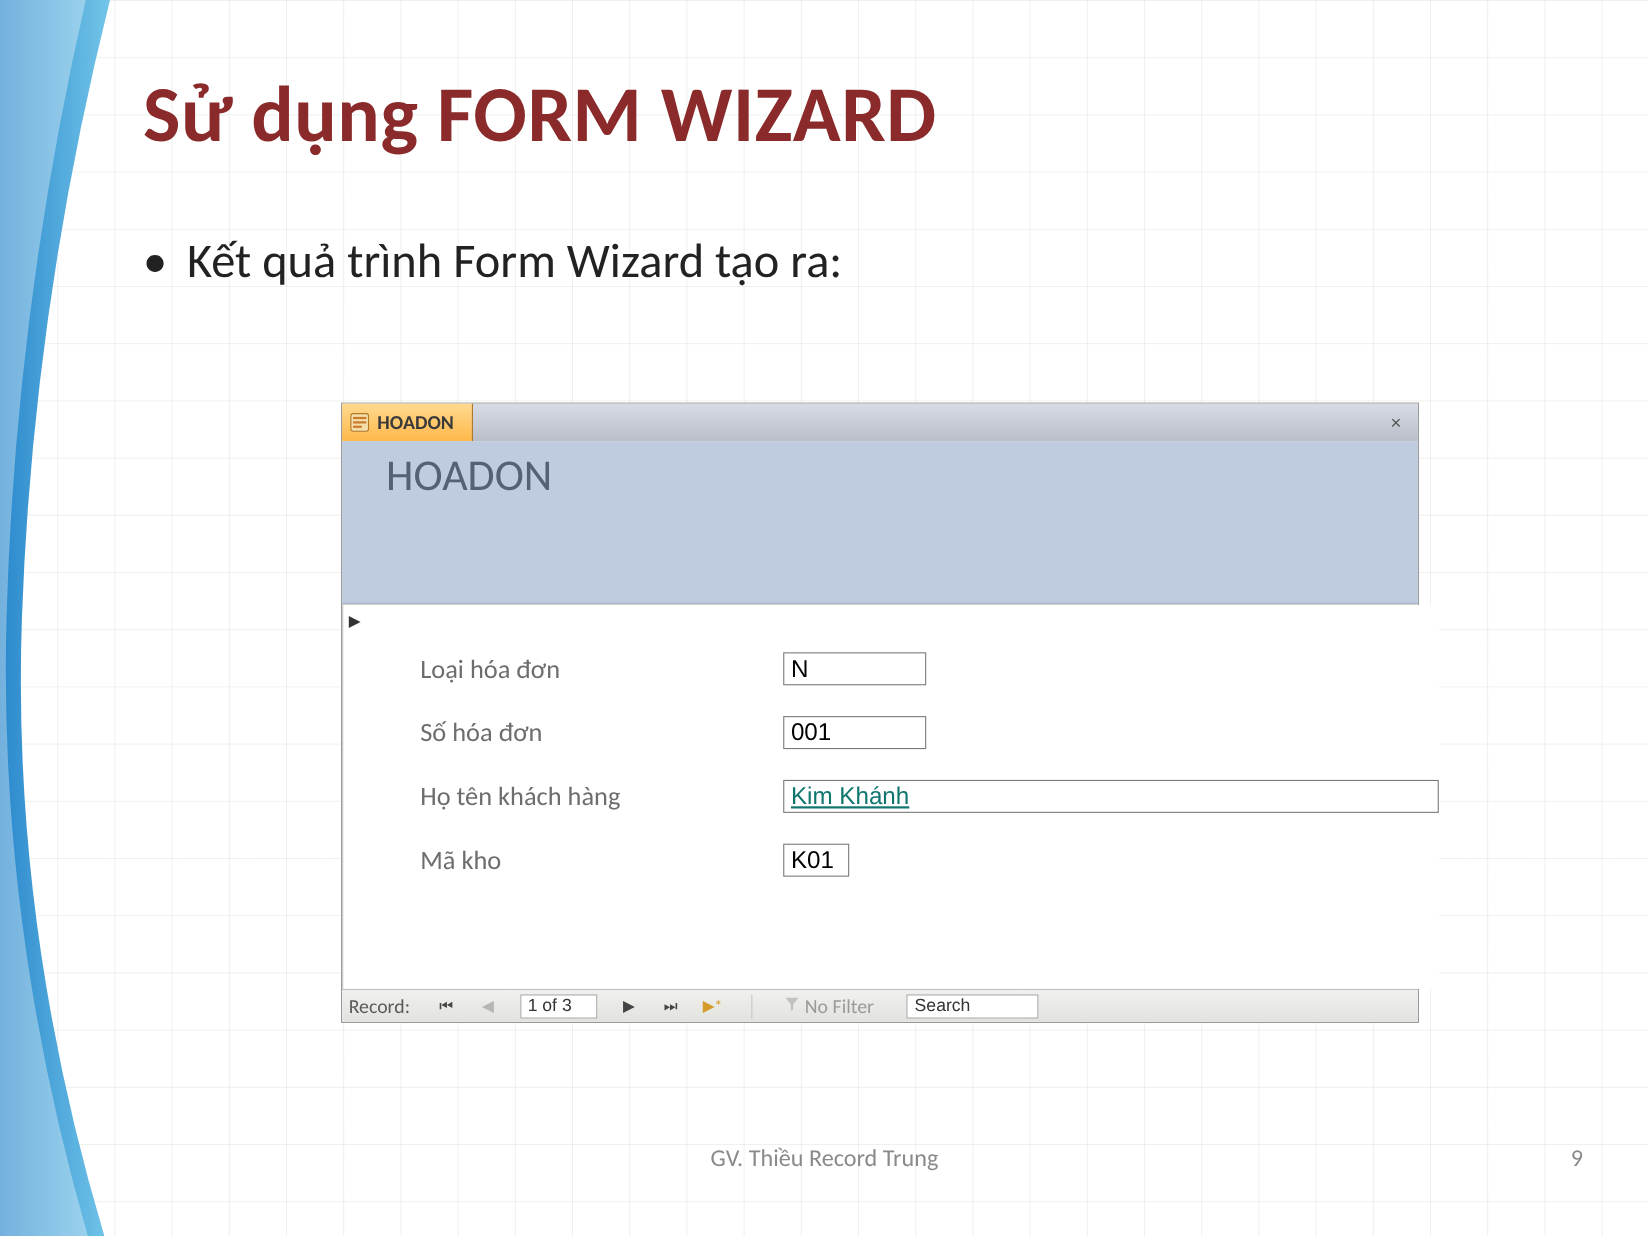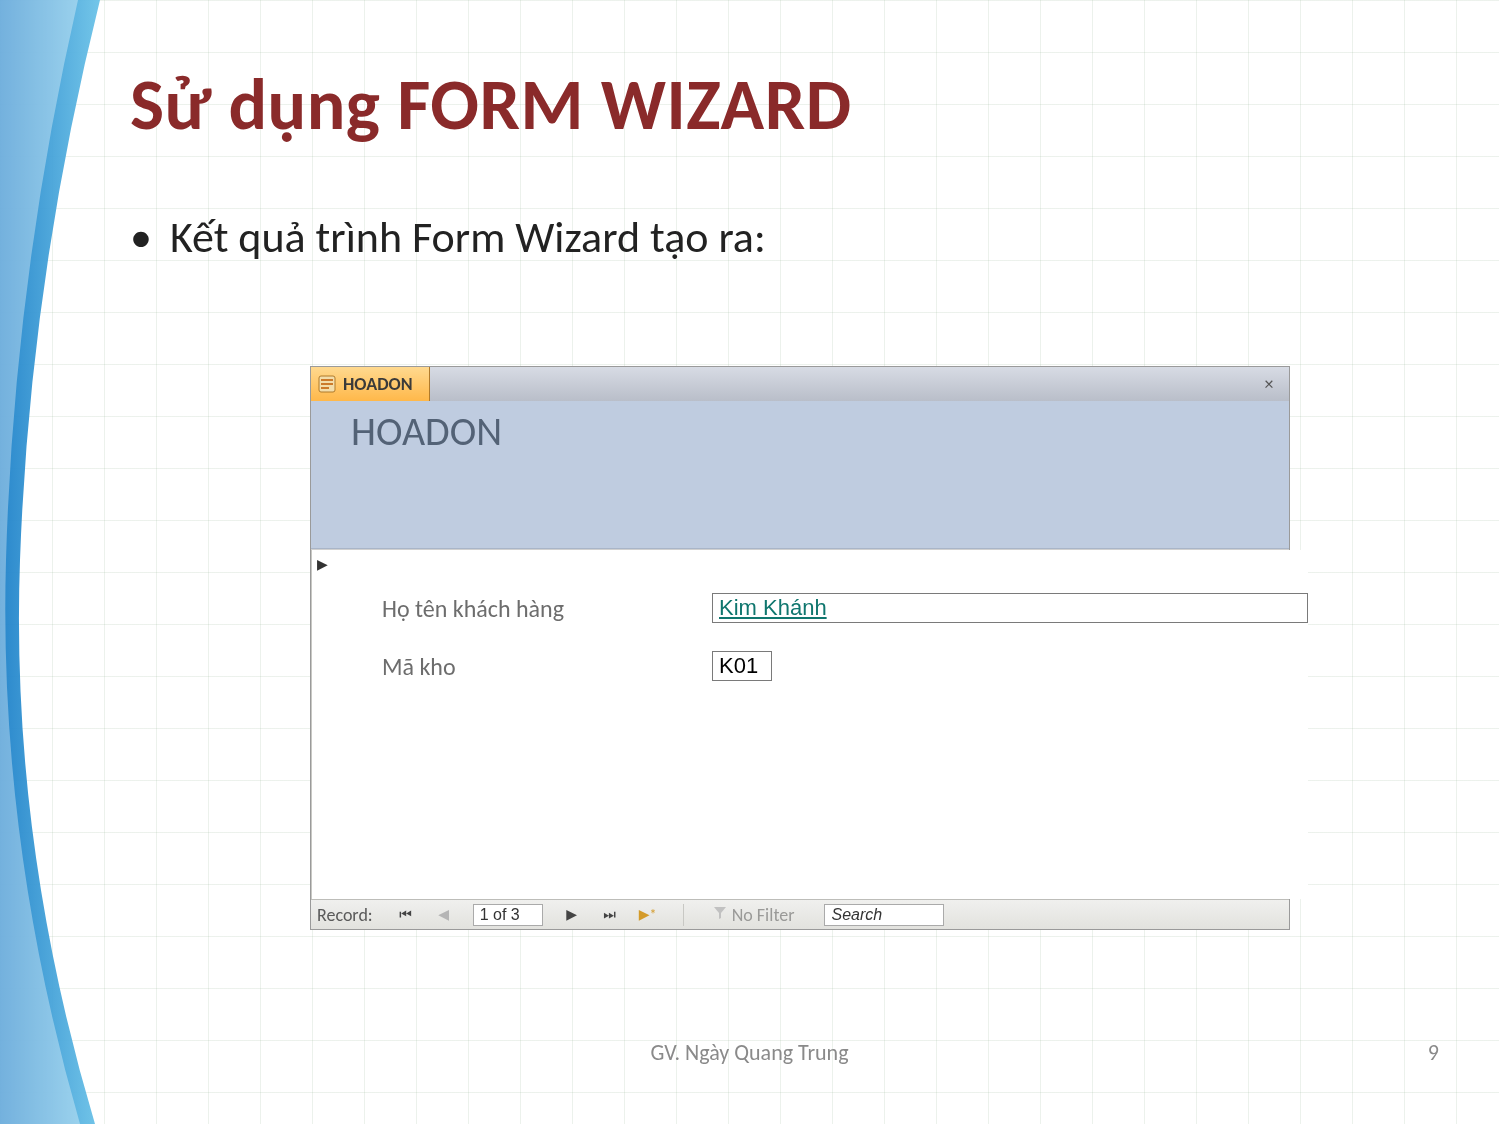--- a/index.html
+++ b/index.html
@@ -195,21 +195,20 @@
     padding: 0 4px;
   }
   .nav-search {
     width: 120px;
     border: 1px solid #aaa;
     background: #fff;
     font-size: 16px;
     padding: 1px 6px;
     margin-left: 10px;
     color: #333;
-    font-style: italic;
   }
   
   .footer-author {
     position: absolute;
     bottom: 58px; left: 50%;
     transform: translateX(-50%);
     color: #8a8a8a;
     font-size: 22px;
     z-index: 2;
   }
@@ -268,21 +267,29 @@
   <div class="form-header">
     <div class="form-header-title">HOADON</div>
   </div>
 
   <div class="form-body-wrapper">
     <div class="record-selector">
       <span class="arrow">▶</span>
     </div>
     <div class="form-body">
 
-
+      <div class="field-row">
+        <div class="field-label">Loại hóa đơn</div>
+        <input class="field-input short" value="N" style="">
+      </div>
+
+      <div class="field-row">
+        <div class="field-label">Số hóa đơn</div>
+        <input class="field-input short" value="001" style="">
+      </div>
 
 
       <div class="field-row">
         <div class="field-label">Họ tên khách hàng</div>
         <input class="field-input long" value="Kim Khánh" style="">
       </div>
 
       <div class="field-row">
         <div class="field-label">Mã kho</div>
         <input class="field-input k01" value="K01" style="">
@@ -316,14 +323,14 @@
           <path d="M2 2 L14 2 L9 8 L9 13 L7 14 L7 8 Z" fill="#bdbdbd" opacity="0.9"></path>
         </svg>
       </span>
       <span>No Filter</span>
     </div>
     <input class="nav-search" value="Search" style="">
   </div>
 
 </div>
 
-<div class="footer-author">GV. Ngày Quang Trung</div>
+<div class="footer-author">GV. Thiều Record Trung</div>
 <div class="footer-pagenum">9</div>
 
 </body></html>

